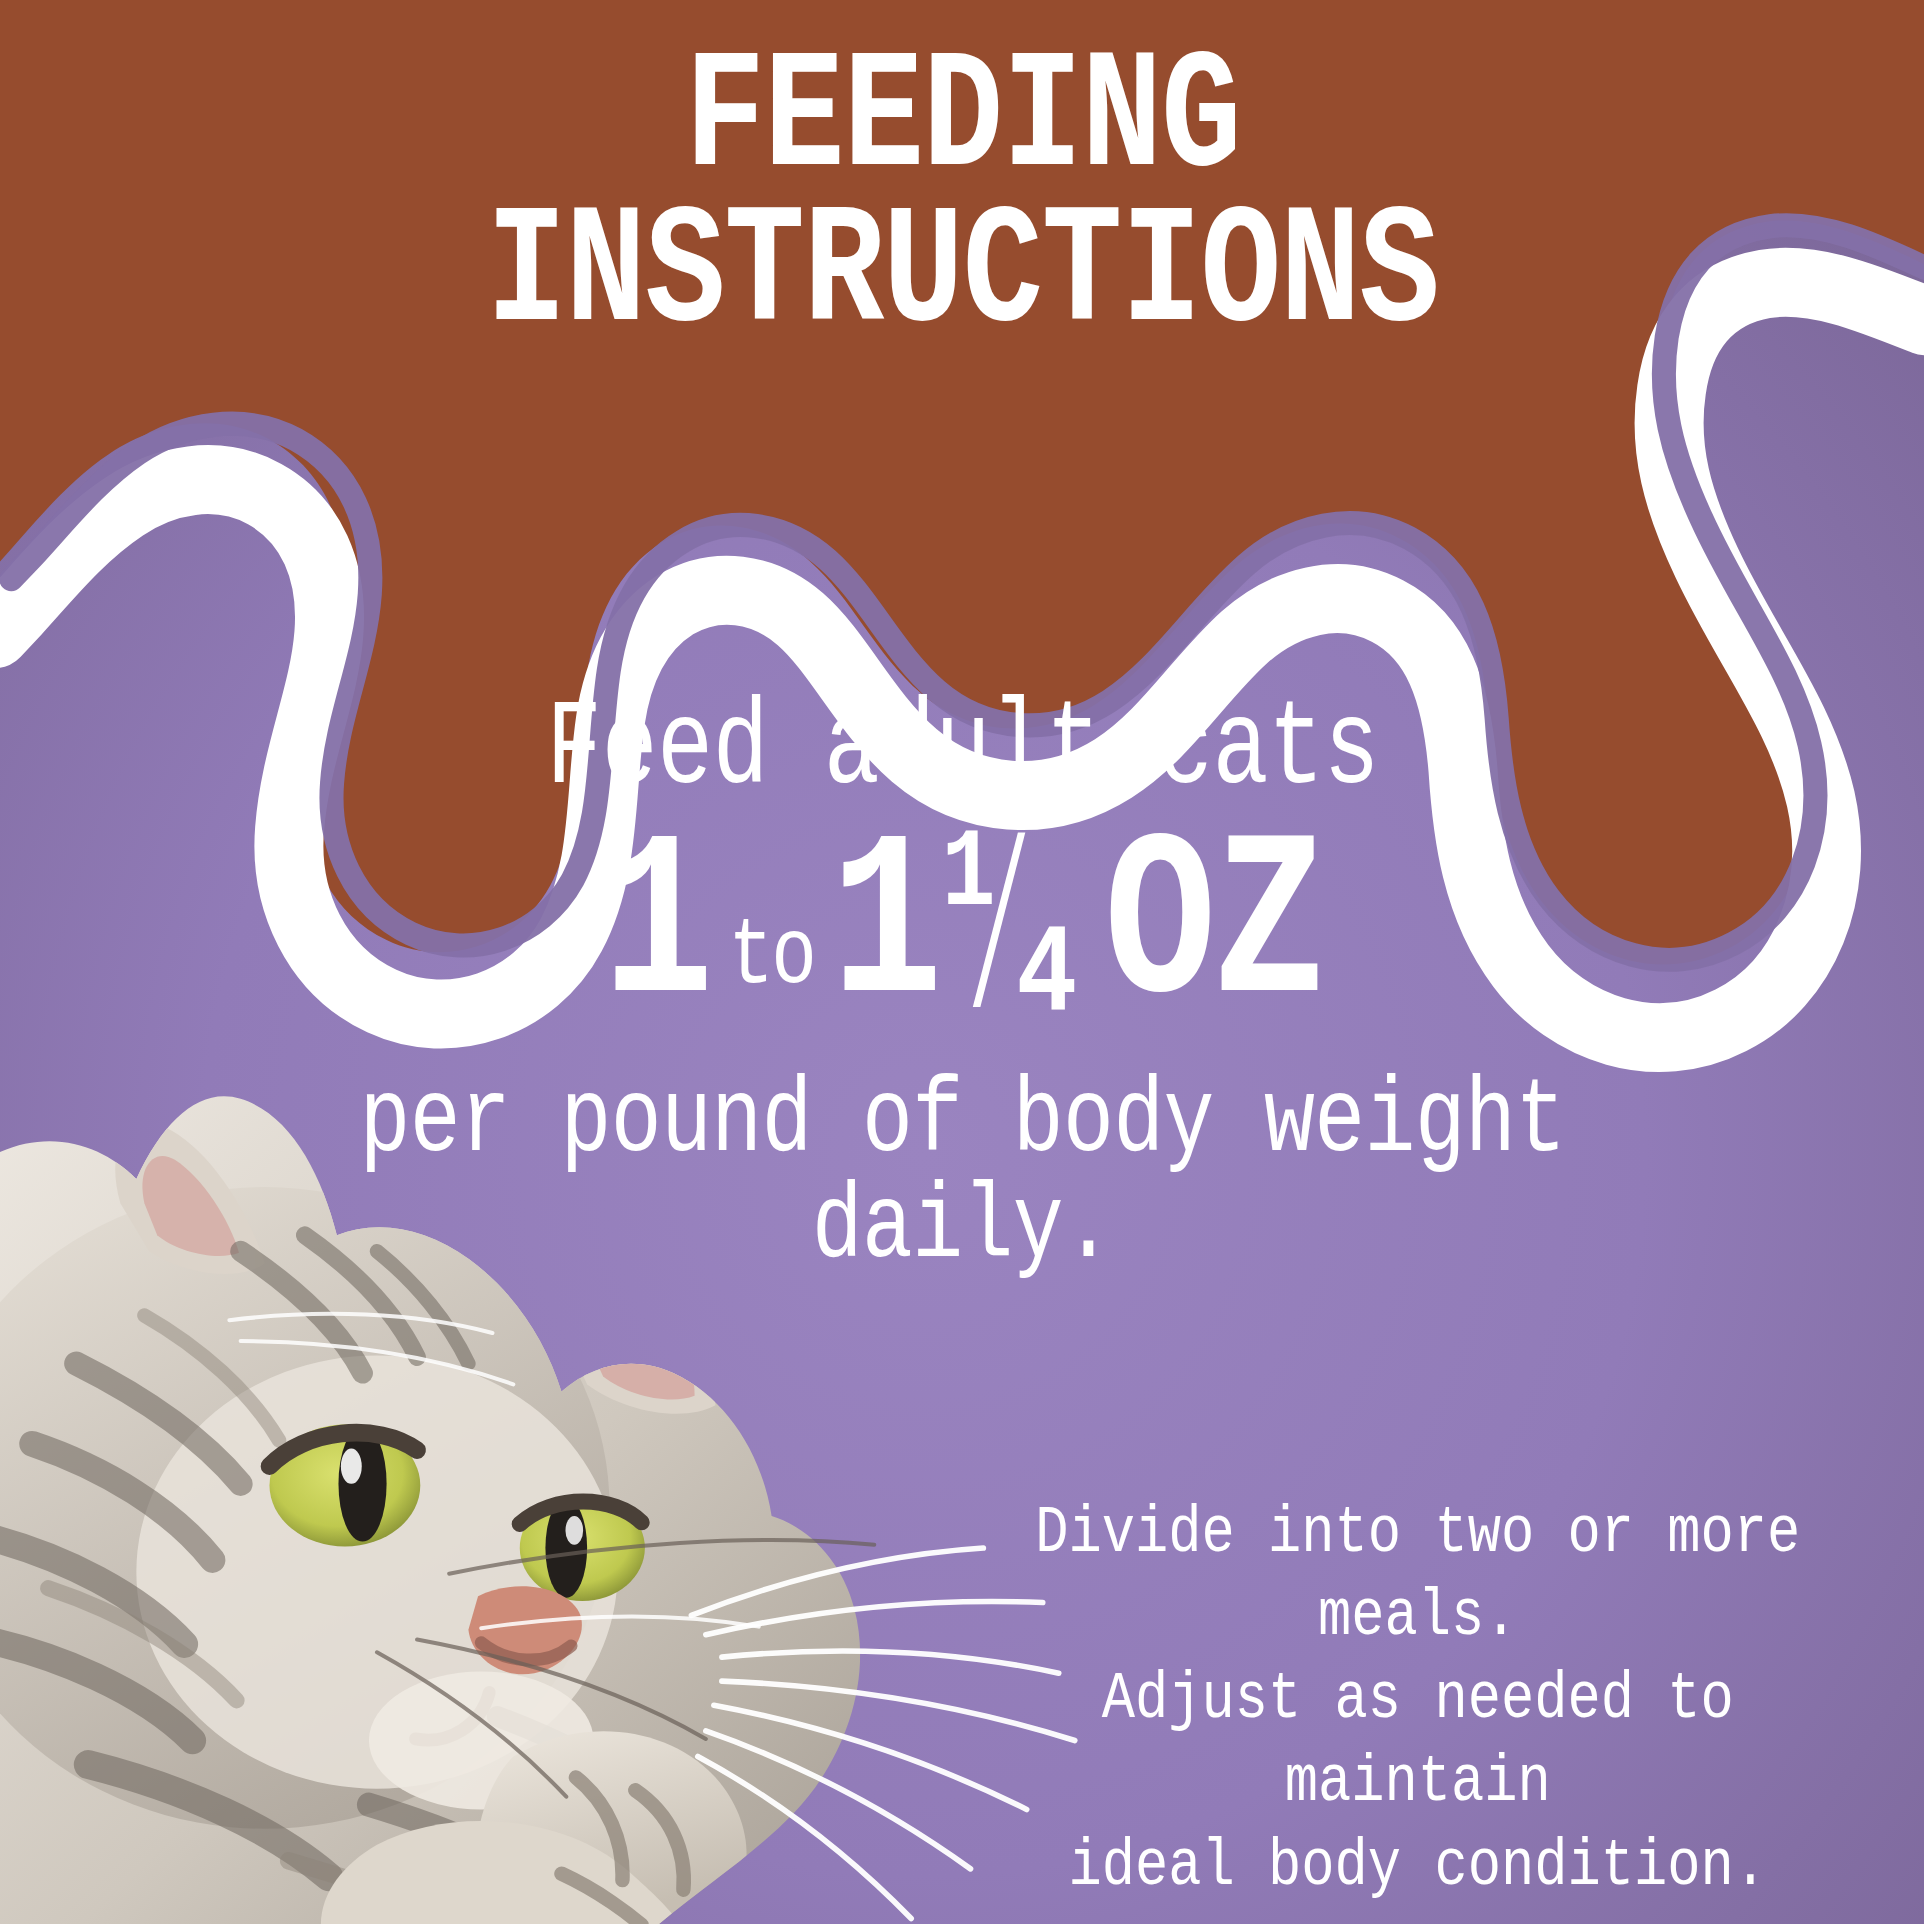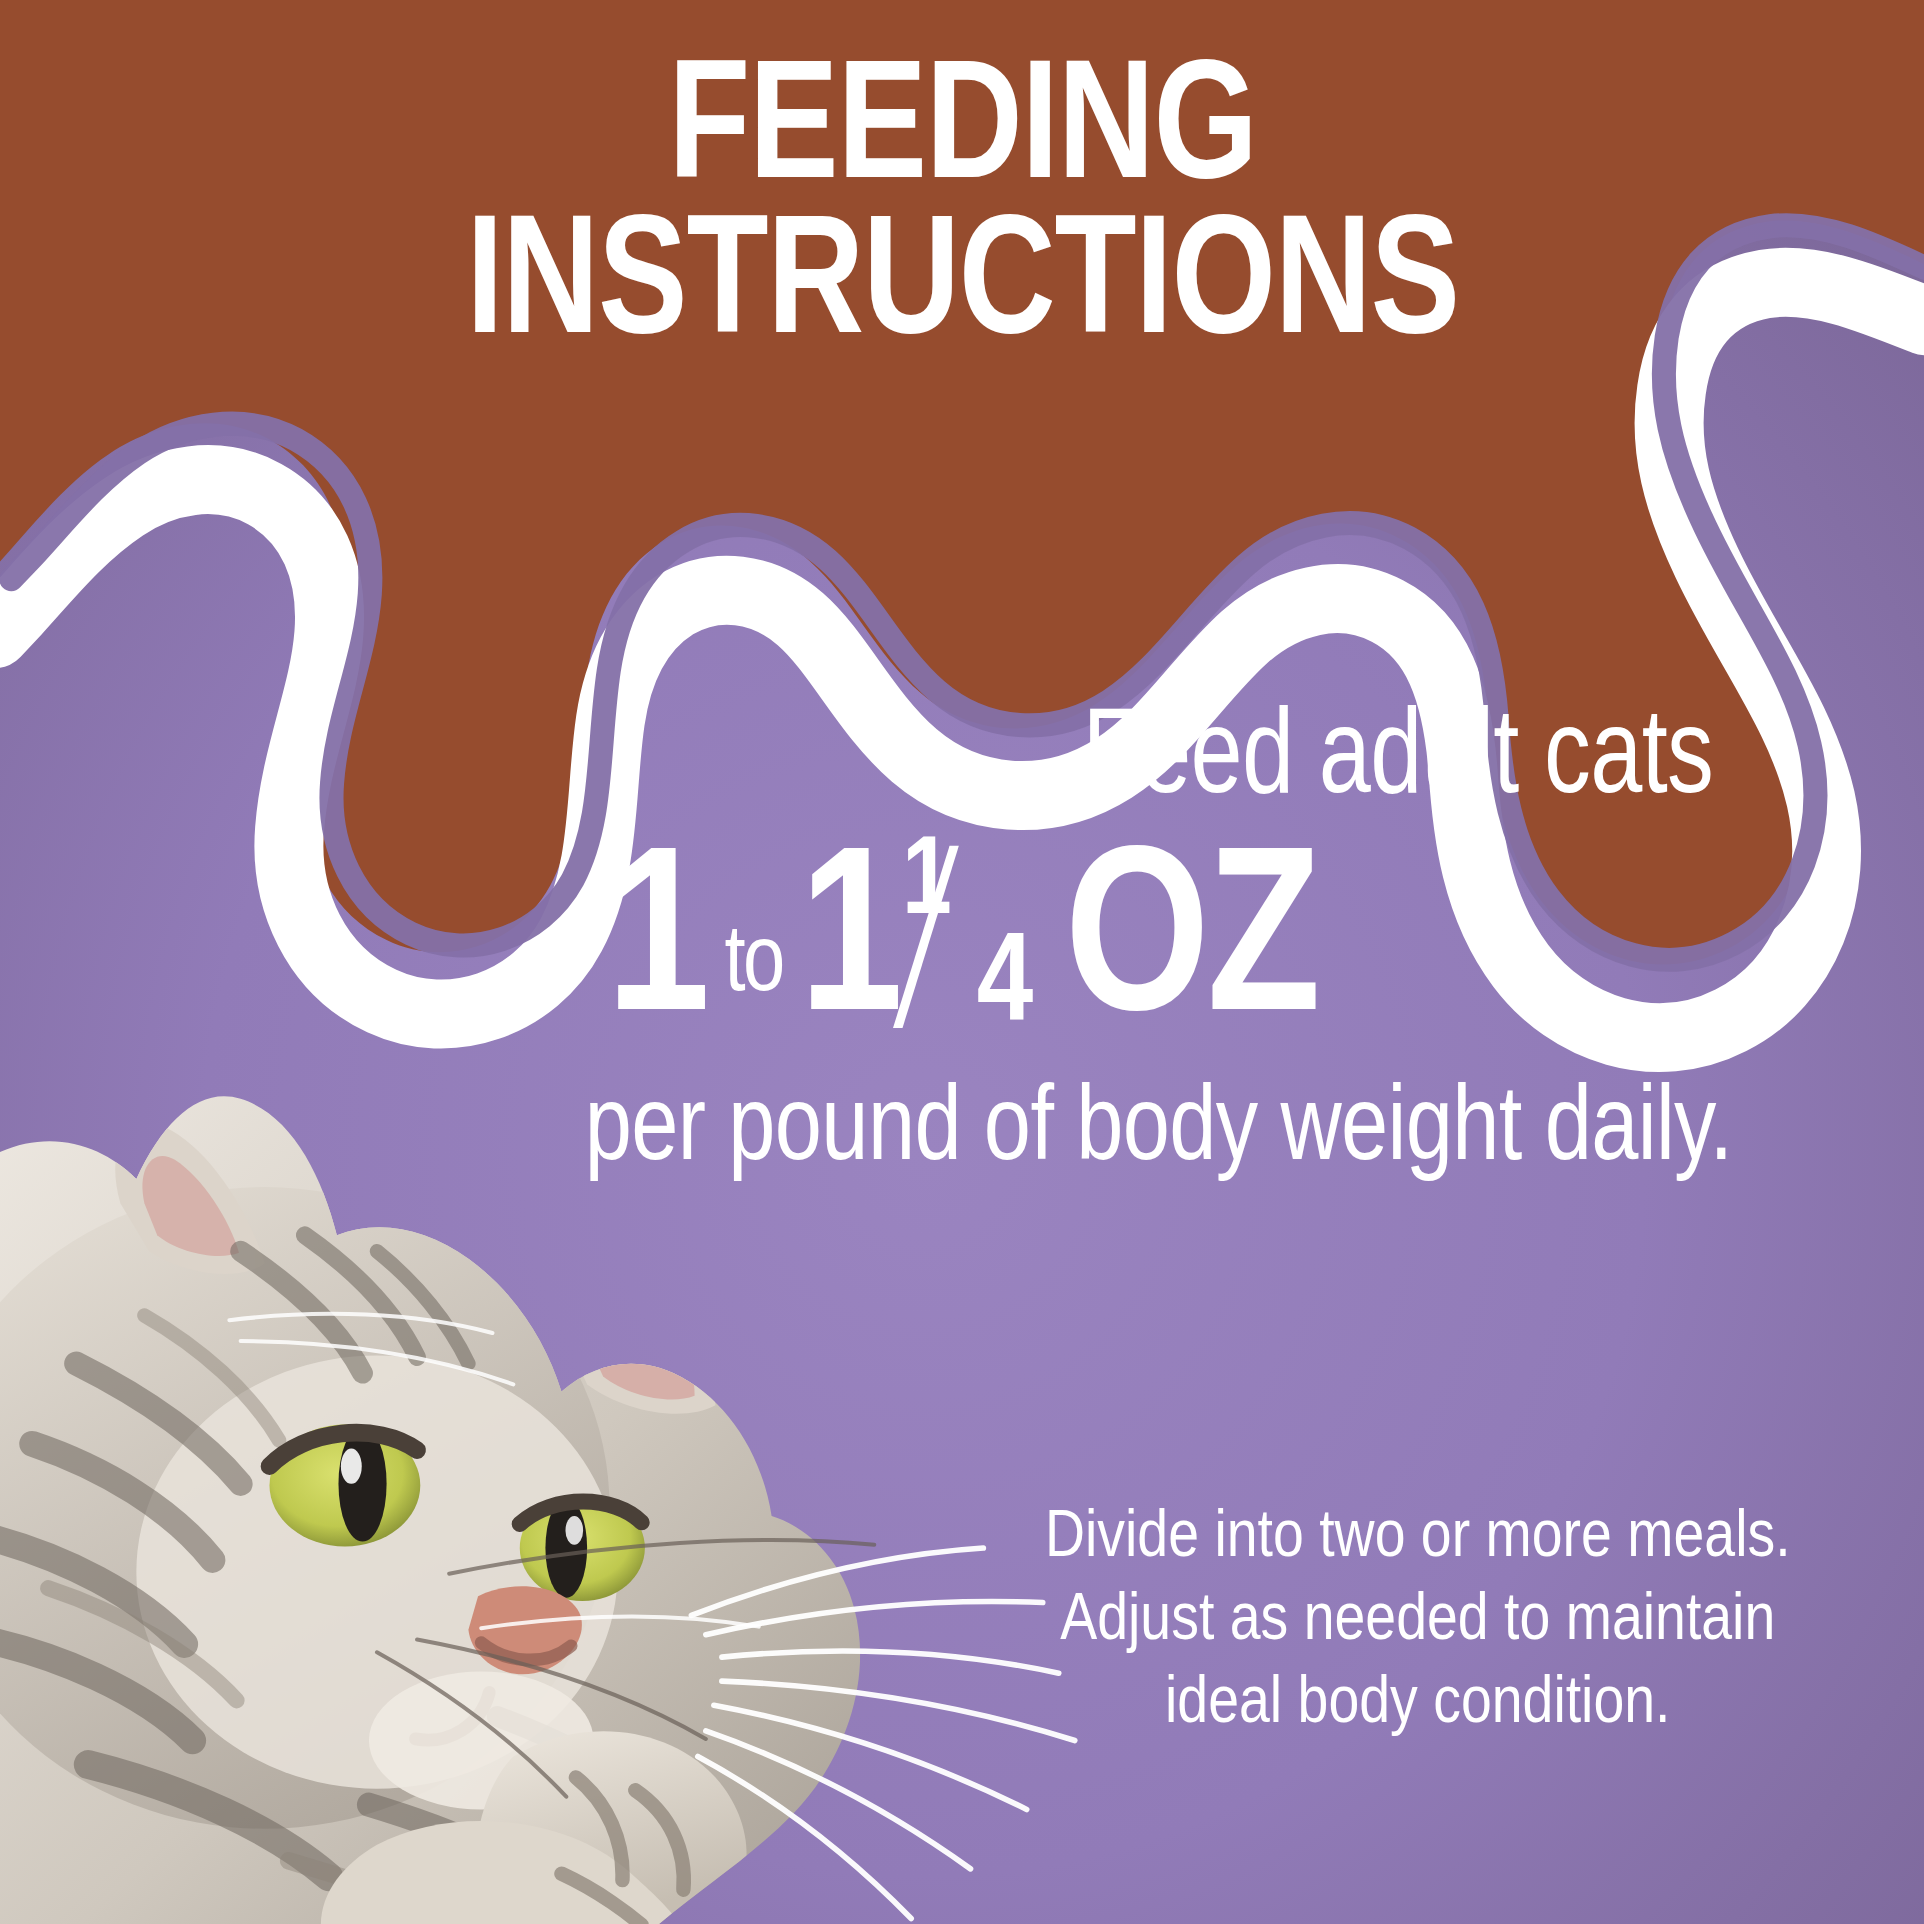--- a/index.html
+++ b/index.html
@@ -1,37 +1,37 @@
 <!DOCTYPE html>
 <html style="font-size:13px"><head>
 <meta charset="utf-8">
 <style>
   html,body{margin:0;padding:0;background:#000;}
   #stage{
     position:relative;width:1925px;height:1925px;overflow:hidden;
-    font-family:Liberation Sans, sans-serif;
+    font-family:Liberation Mono, monospace;
   }
   .layer{position:absolute;inset:0;}
   svg.layer{display:block;}
 
   
   #title{
     position:absolute;left:0;right:0;top:42px;
     text-align:center;color:#ffffff;
     font-weight:bold;
     font-size:168px;line-height:0.92;
     letter-spacing:-1.6px;
     transform:scaleX(0.80);
     transform-origin:50% 0;
     z-index:40;
     white-space:pre-line;
   }
   #headline{
     position:absolute;left:0;right:0;top:690px;
-    text-align:right;color:#fff;z-index:40;
+    text-align:center;color:#fff;z-index:40;
   }
   .feed-line{
     font-size:120px;line-height:1;font-weight:400;
     transform:scaleX(0.78);transform-origin:50% 50%;
     letter-spacing:-0.8px;
   }
   .amount-line{
     margin-top:14.4px;
     font-size:233px;line-height:1;font-weight:bold;
     transform:scaleX(0.80);transform-origin:50% 50%;

